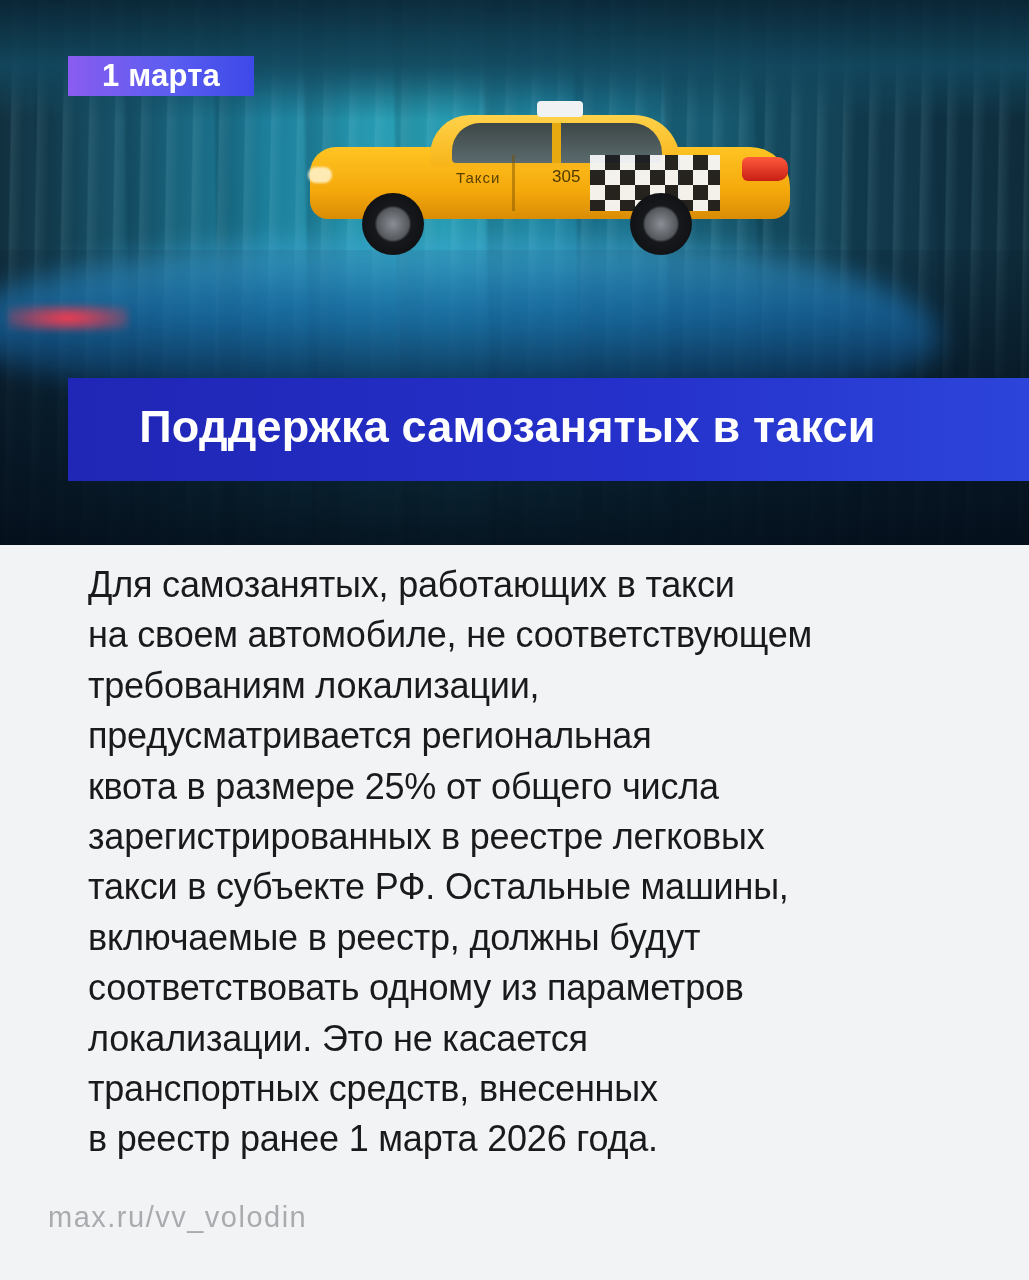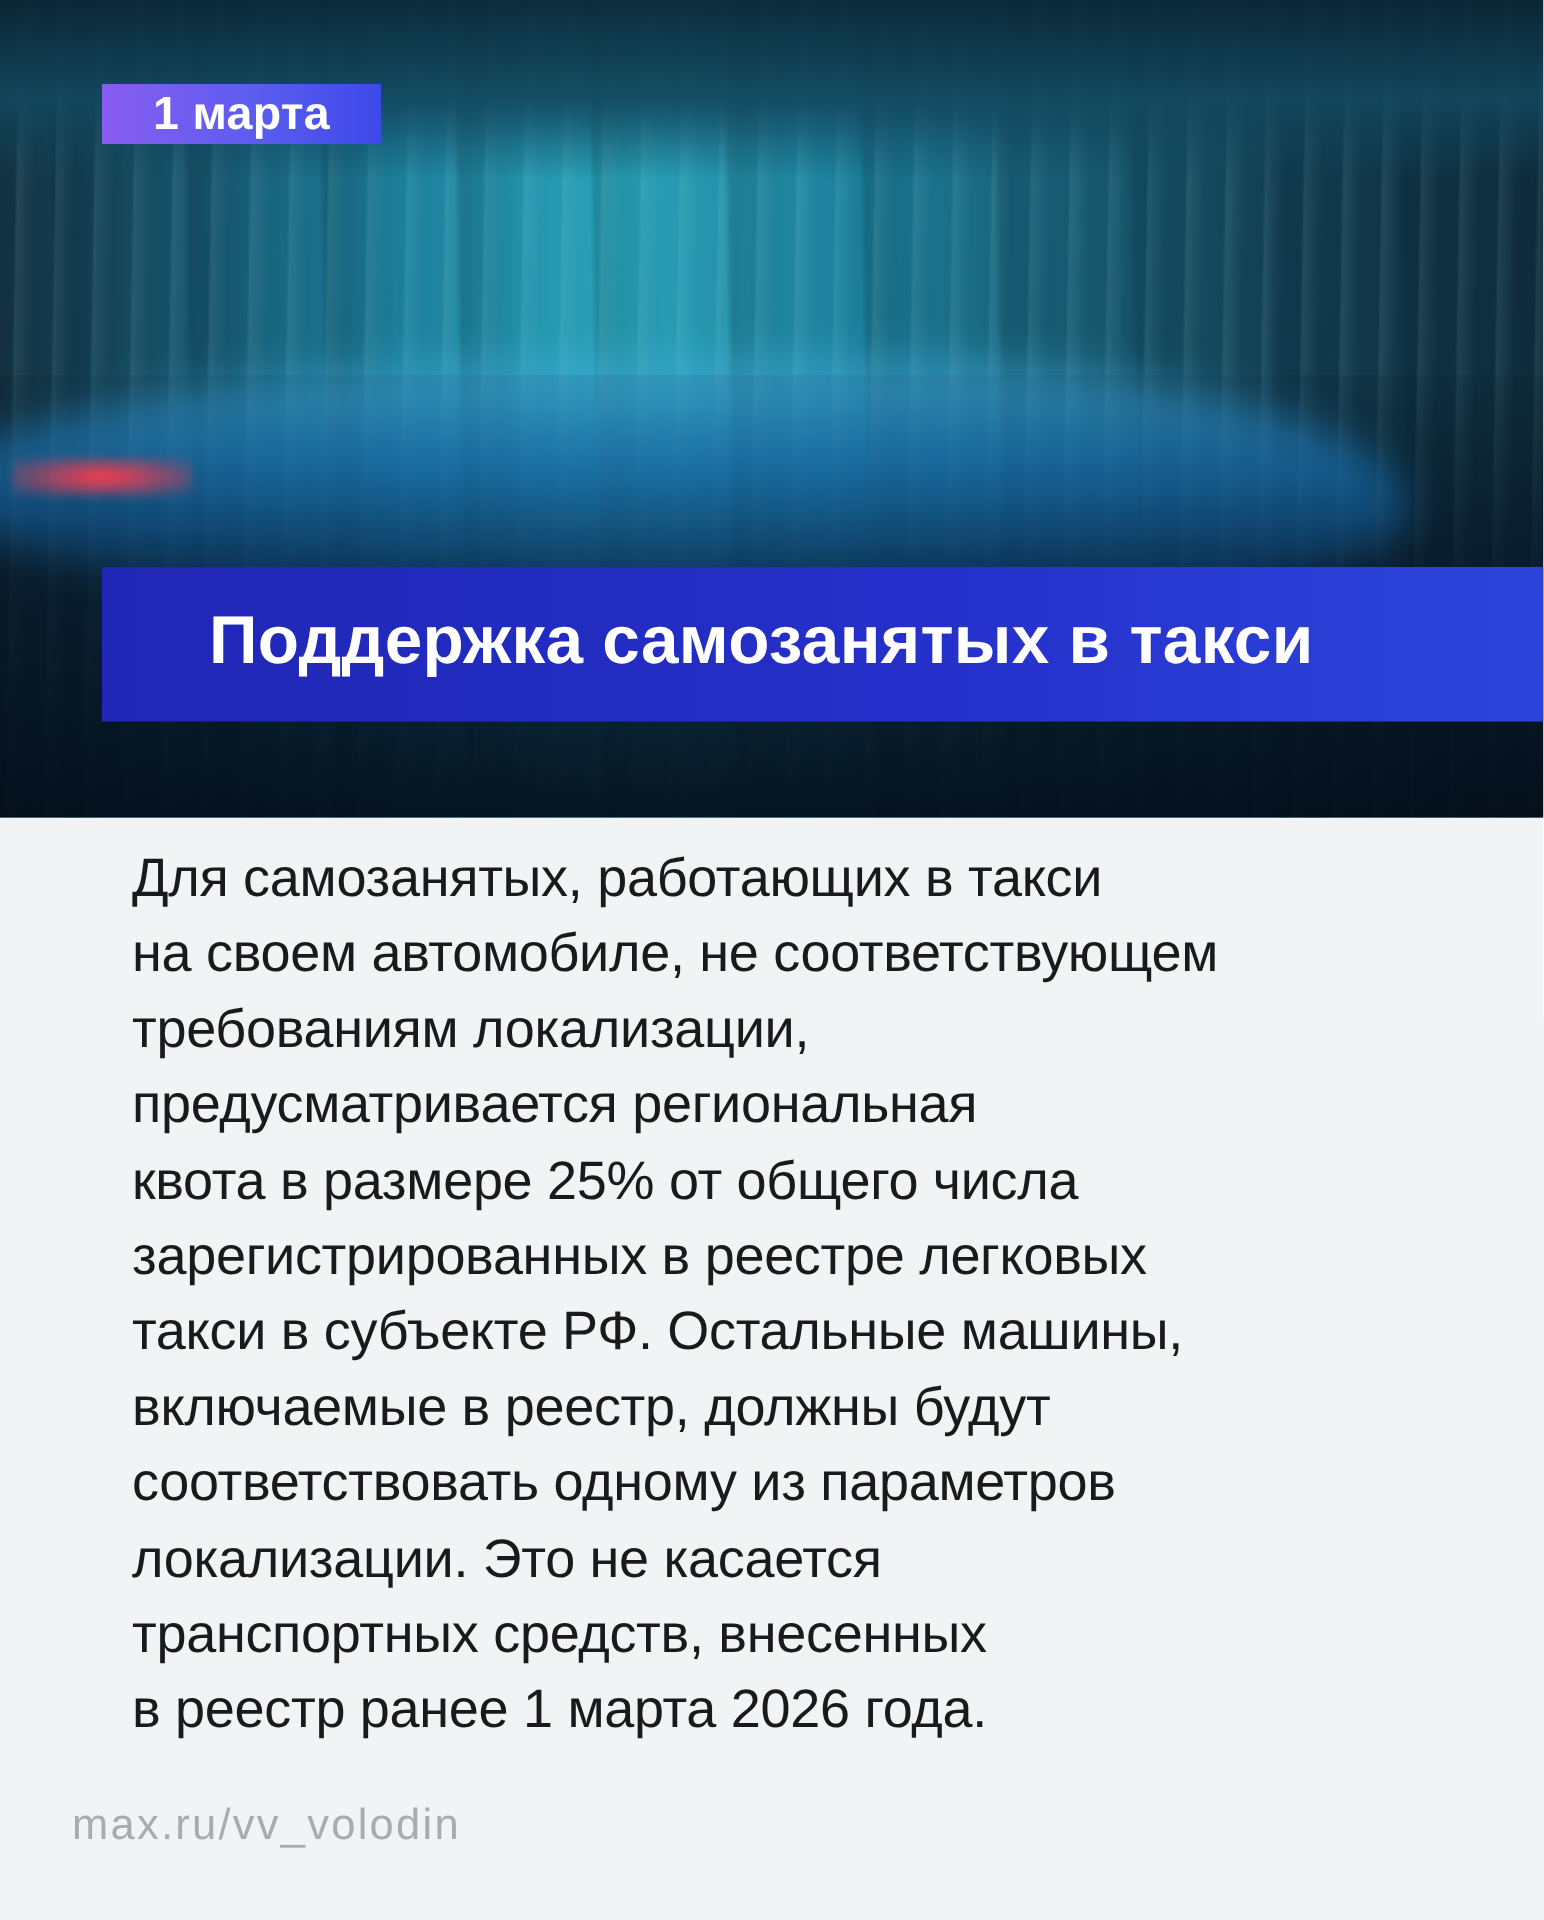--- a/index.html
+++ b/index.html
@@ -293,20 +293,36 @@
 <div class="card">
 
   <div class="hero">
     <div class="hero-bg"></div>
     <div class="hero-streaks"></div>
     <div class="hero-top-band"></div>
     <div class="hero-road"></div>
     <div class="blur-car"></div>
     <div class="tail-light"></div>
 
+    <div class="taxi">
+      <div class="body"></div>
+      <div class="roof"></div>
+      <div class="glass"></div>
+      <div class="pillar"></div>
+      <div class="lamp"></div>
+      <div class="door-line"></div>
+      <div class="checker c1"></div>
+      <div class="checker c2"></div>
+      <div class="rear-light"></div>
+      <div class="headlight"></div>
+      <div class="wheel w1"></div>
+      <div class="wheel w2"></div>
+      <div class="side-text">Такси</div>
+      <div class="car-number">305</div>
+    </div>
 
     <div class="date-badge">1 марта</div>
   </div>
 
   <div class="title-band">
     <h1>Поддержка самозанятых
 в такси</h1>
   </div>
 
   <div class="body-wrap">

